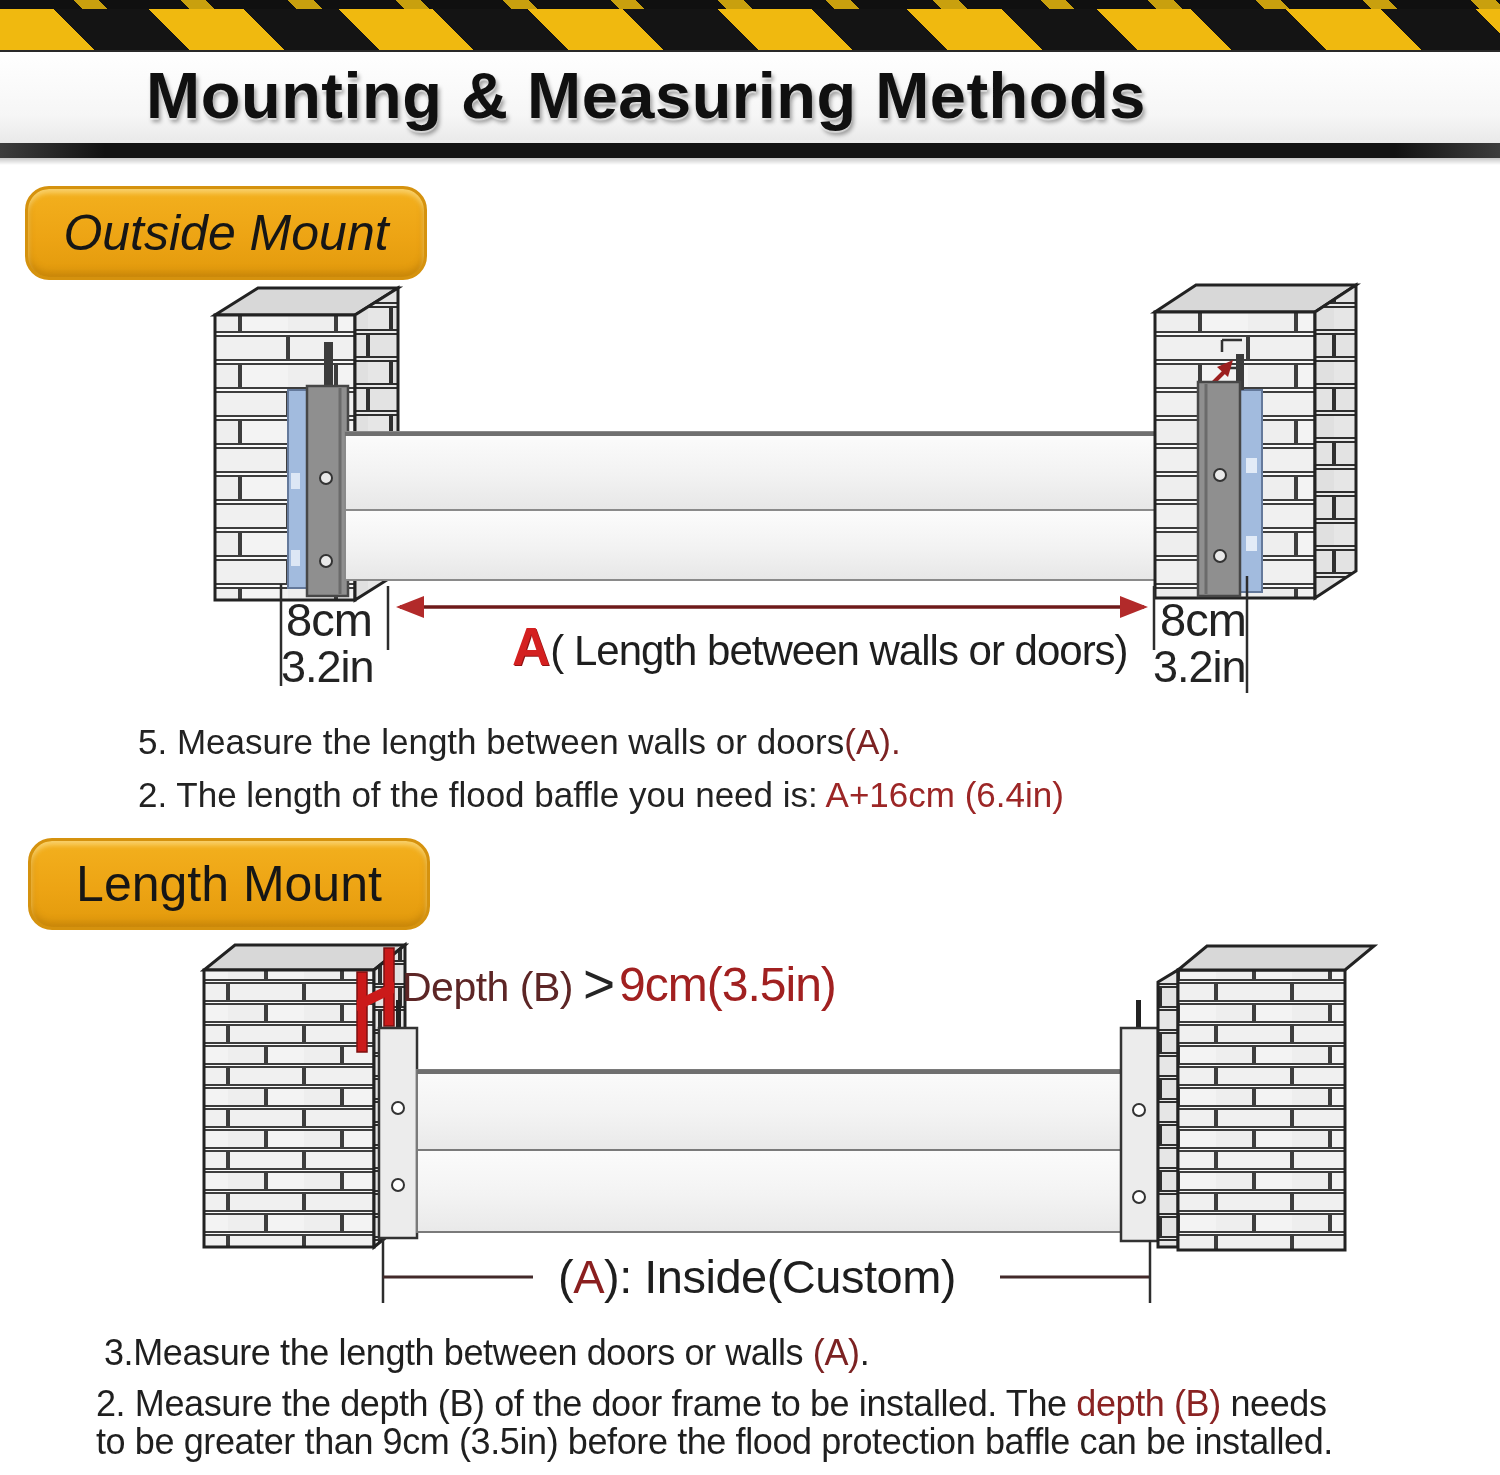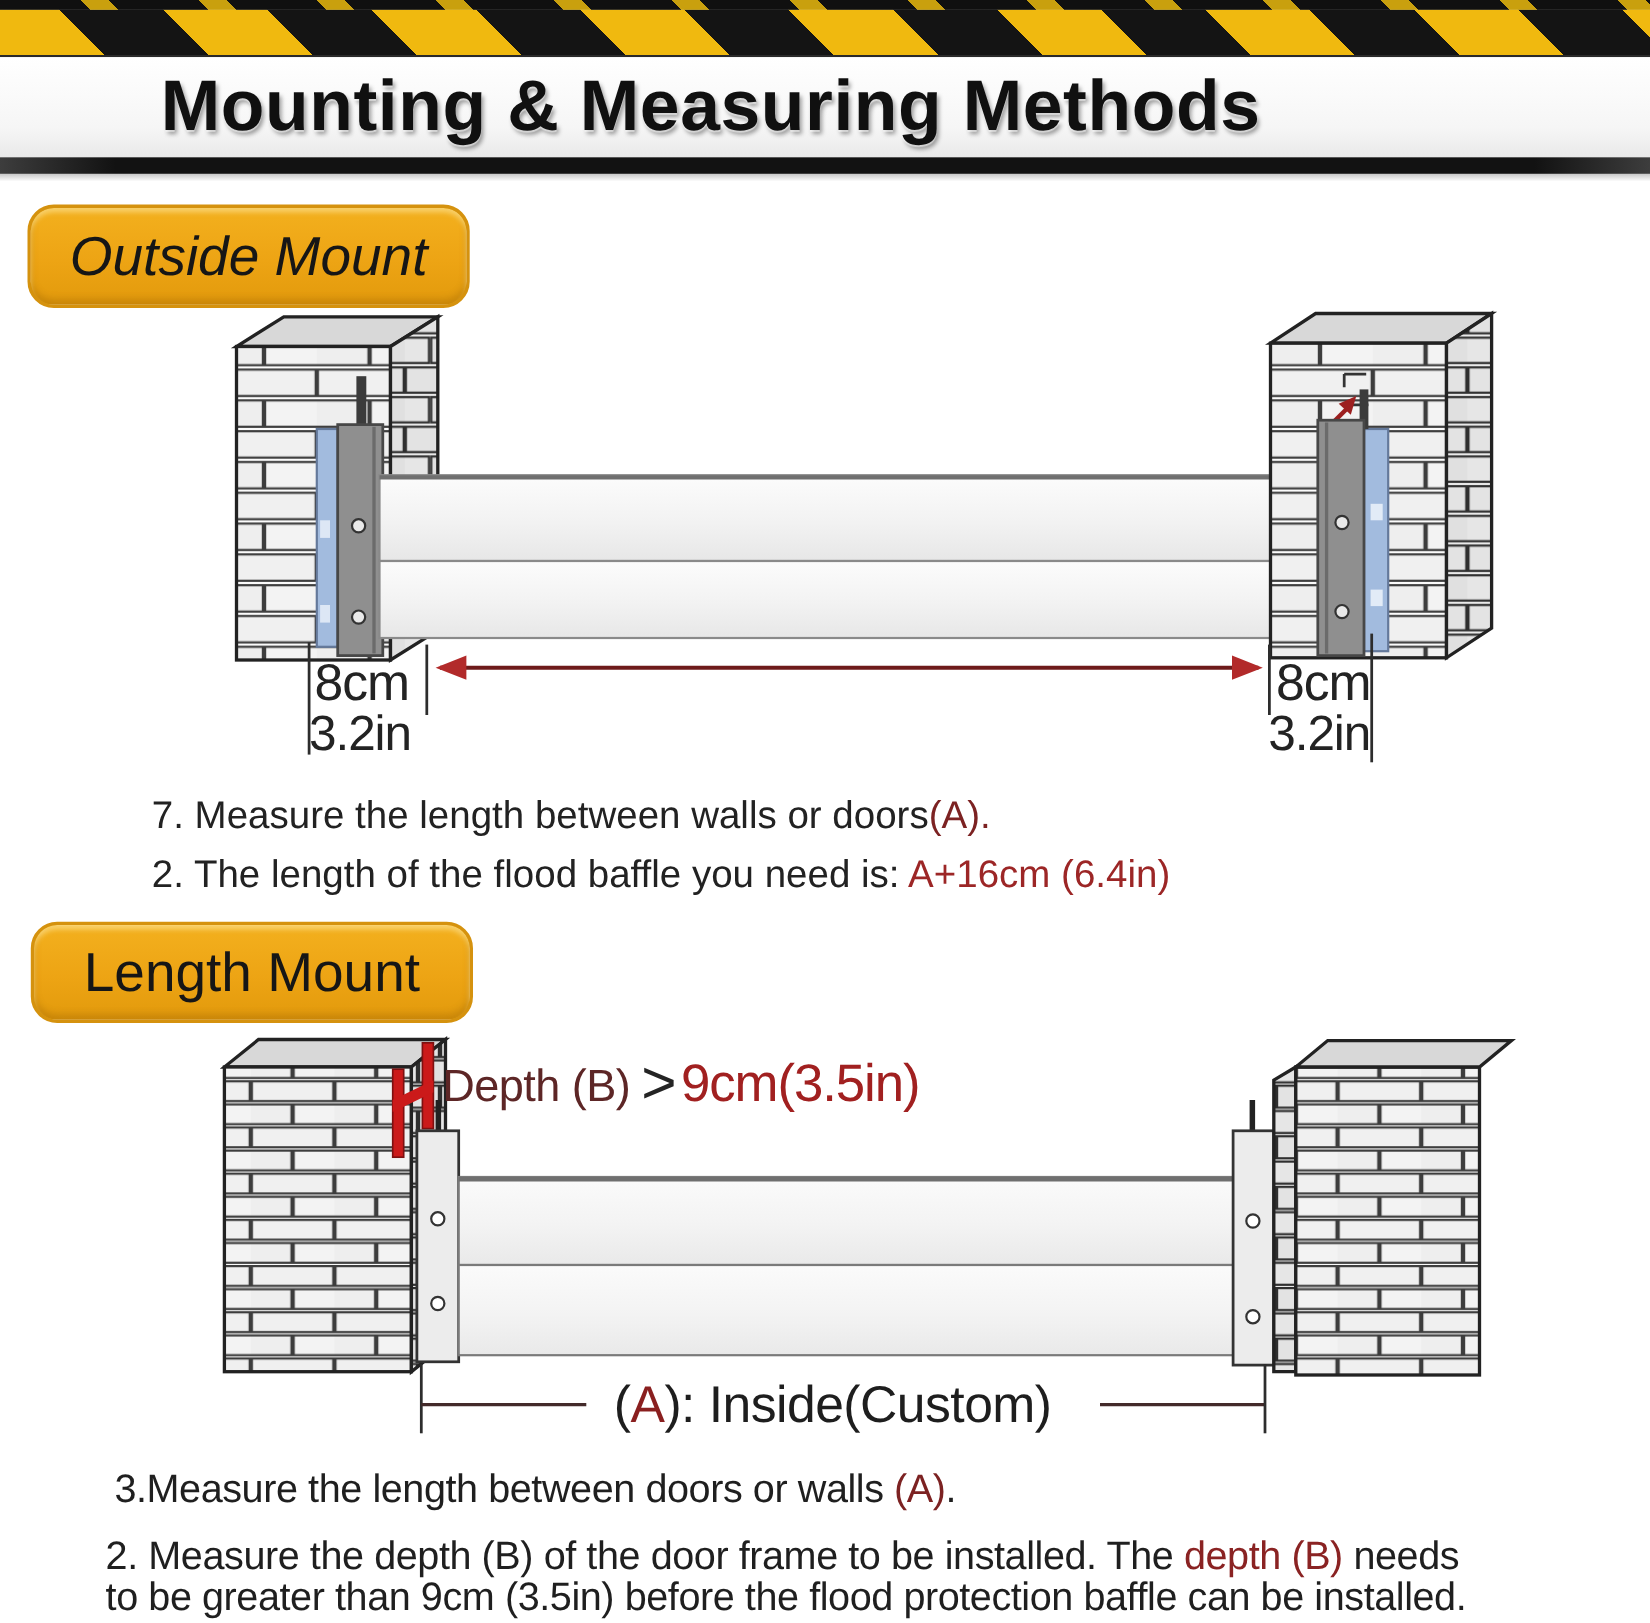--- a/index.html
+++ b/index.html
@@ -52,21 +52,21 @@
   .length-label{left:558px;top:1249px;font-size:47px;color:#1e1e1e;white-space:nowrap;letter-spacing:-0.5px;}
   .length-a{color:#8a1f1f;}
 
   
   .steps{line-height:1.5;}
   .steps p{margin:0;}
   .steps-outside{left:138px;top:716px;width:1200px;font-size:35px;color:#222;}
   .steps-outside p + p{}
   .steps-inside{left:96px;top:1334px;width:1404px;font-size:36px;color:#1f1f1f;line-height:1.07;letter-spacing:-0.4px;}
   .steps-inside .step-1{padding-left:8px;}
-  .steps-inside .step-2{margin-top:22px;}
+  .steps-inside .step-2{margin-top:12px;}
   .red-a{color:#7c2222;}
   .red-val{color:#9c2626;}
   .red-depth{color:#8a2323;}
 </style>
 </head>
 <body>
 
 <div class="page">
 
   <div class="abs banner-strip-top"></div>
@@ -156,23 +156,26 @@
       <line x1="400" y1="329" x2="1144" y2="329" stroke="#6e1a1a" stroke-width="3.5"></line>
       <polygon points="396,329 424,318 424,340" fill="#b22a2a"></polygon>
       <polygon points="1148,329 1120,318 1120,340" fill="#b22a2a"></polygon>
     </g>
   </svg>
 
   <div class="abs dim dim-8cm-left">8cm</div>
   <div class="abs dim dim-32in-left">3.2in</div>
   <div class="abs dim dim-8cm-right">8cm</div>
   <div class="abs dim dim-32in-right">3.2in</div>
+  <div class="abs dim dim-a-label">
+    <span class="dim-a-letter">A</span><span>( Length between walls or doors)</span>
+  </div>
 
   <div class="abs steps steps-outside">
-    <p><span>7. Measure the length between walls or doors</span><span class="red-a">(A).</span></p>
+    <p><span>5. Measure the length between walls or doors</span><span class="red-a">(A).</span></p>
     <p><span>2. The length of the flood baffle you need is: </span><span class="red-val">A+16cm (6.4in)</span></p>
   </div>
 
   <div class="abs badge badge-inside">
     <span>Length Mount</span>
   </div>
 
   <svg class="abs diagram diagram-inside" width="1500" height="400" viewBox="0 0 1500 400">
     <defs>
       <linearGradient id="pg2" x1="0" y1="0" x2="0" y2="1">

